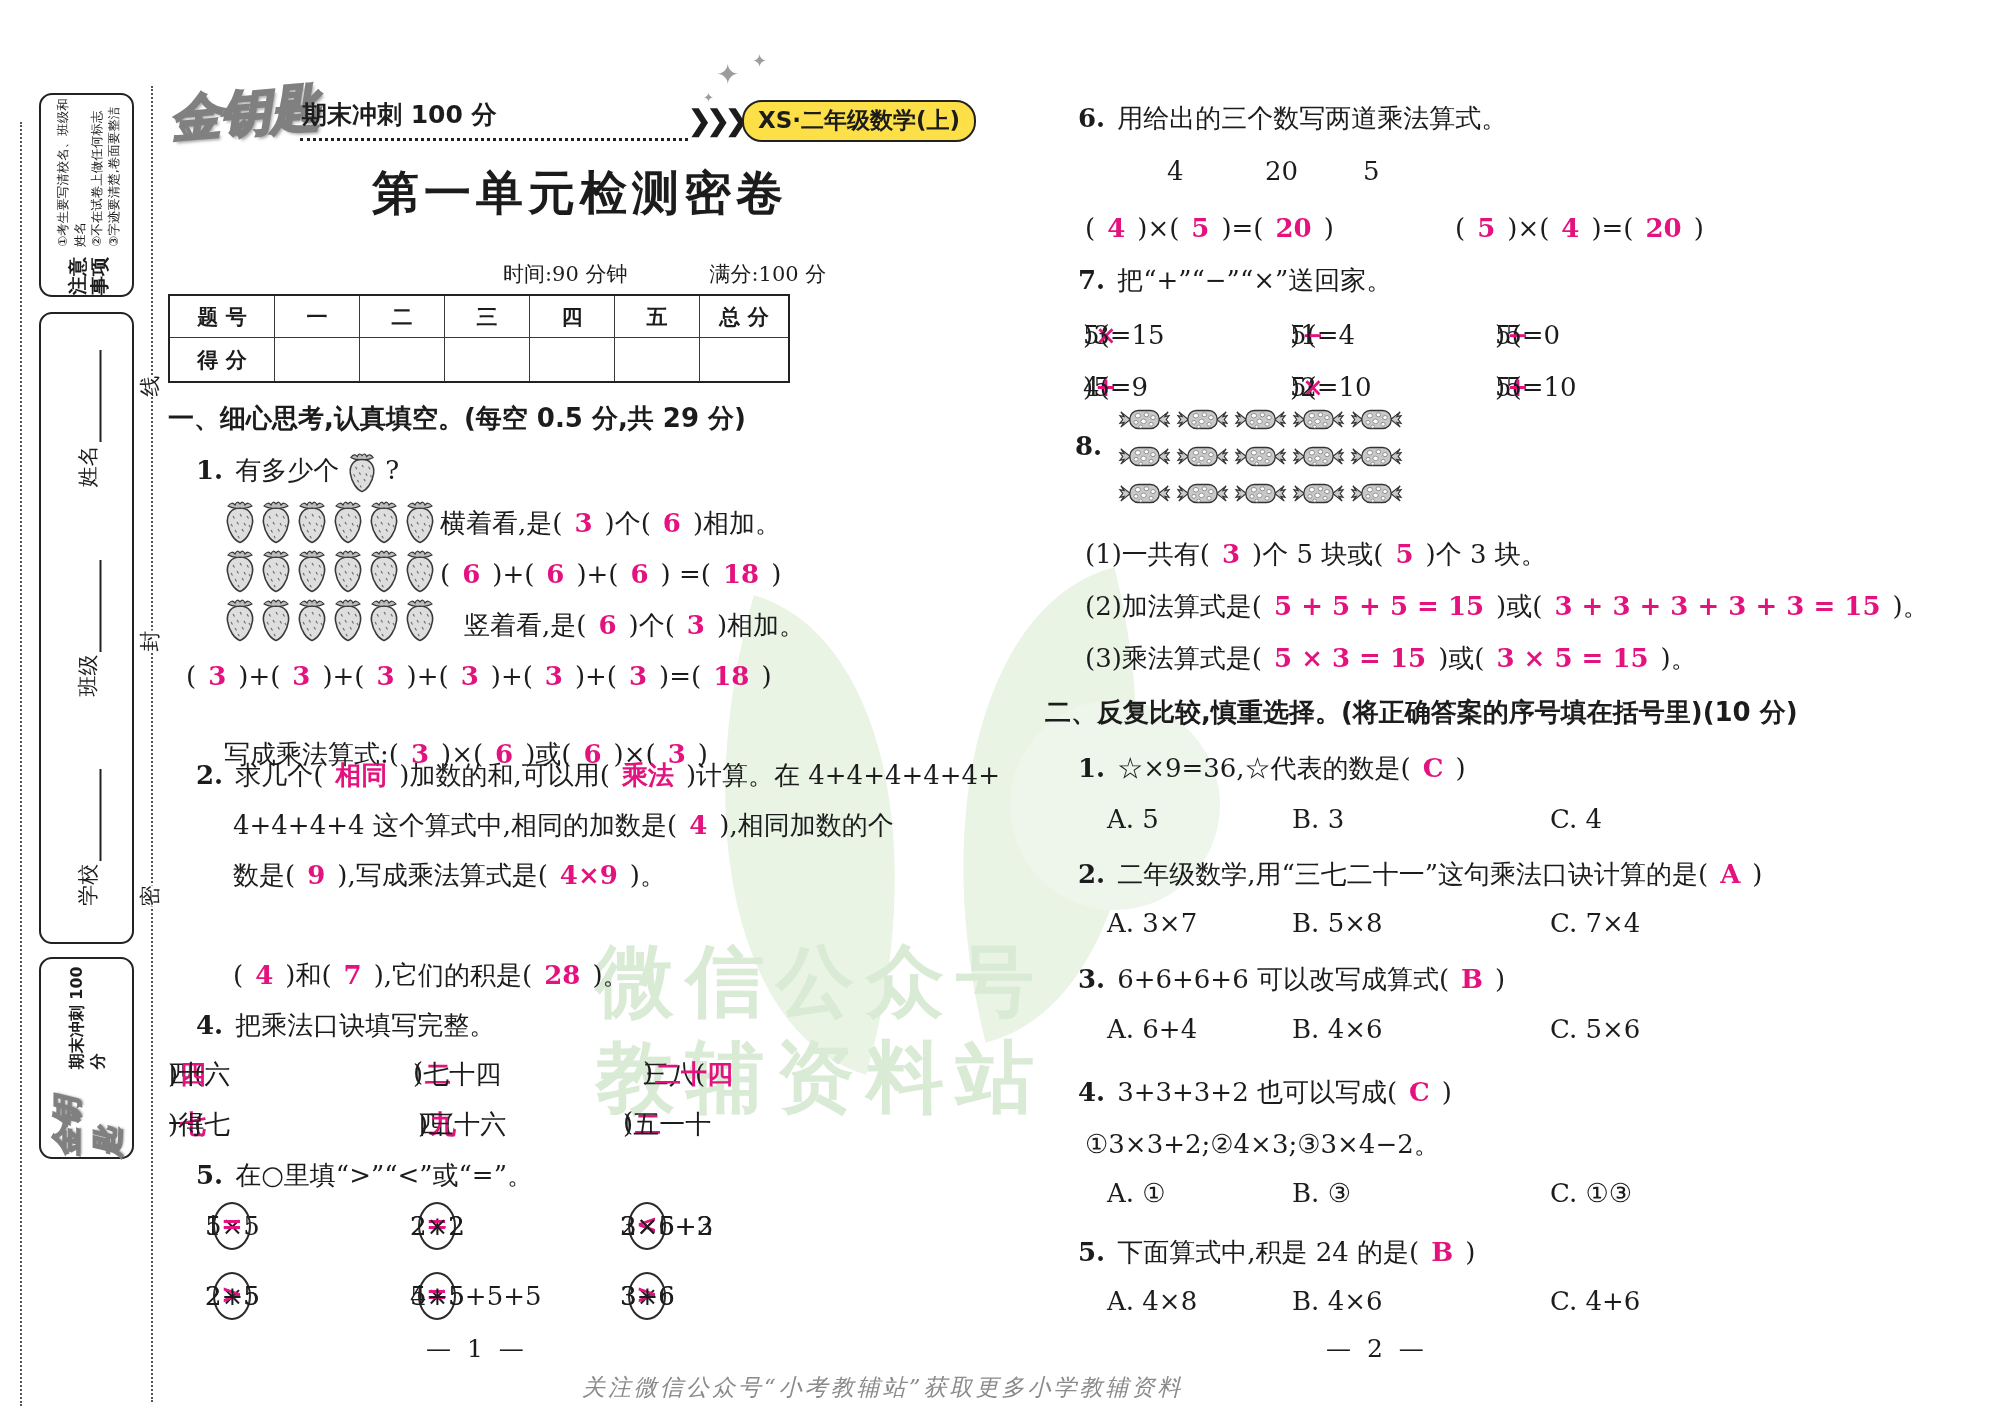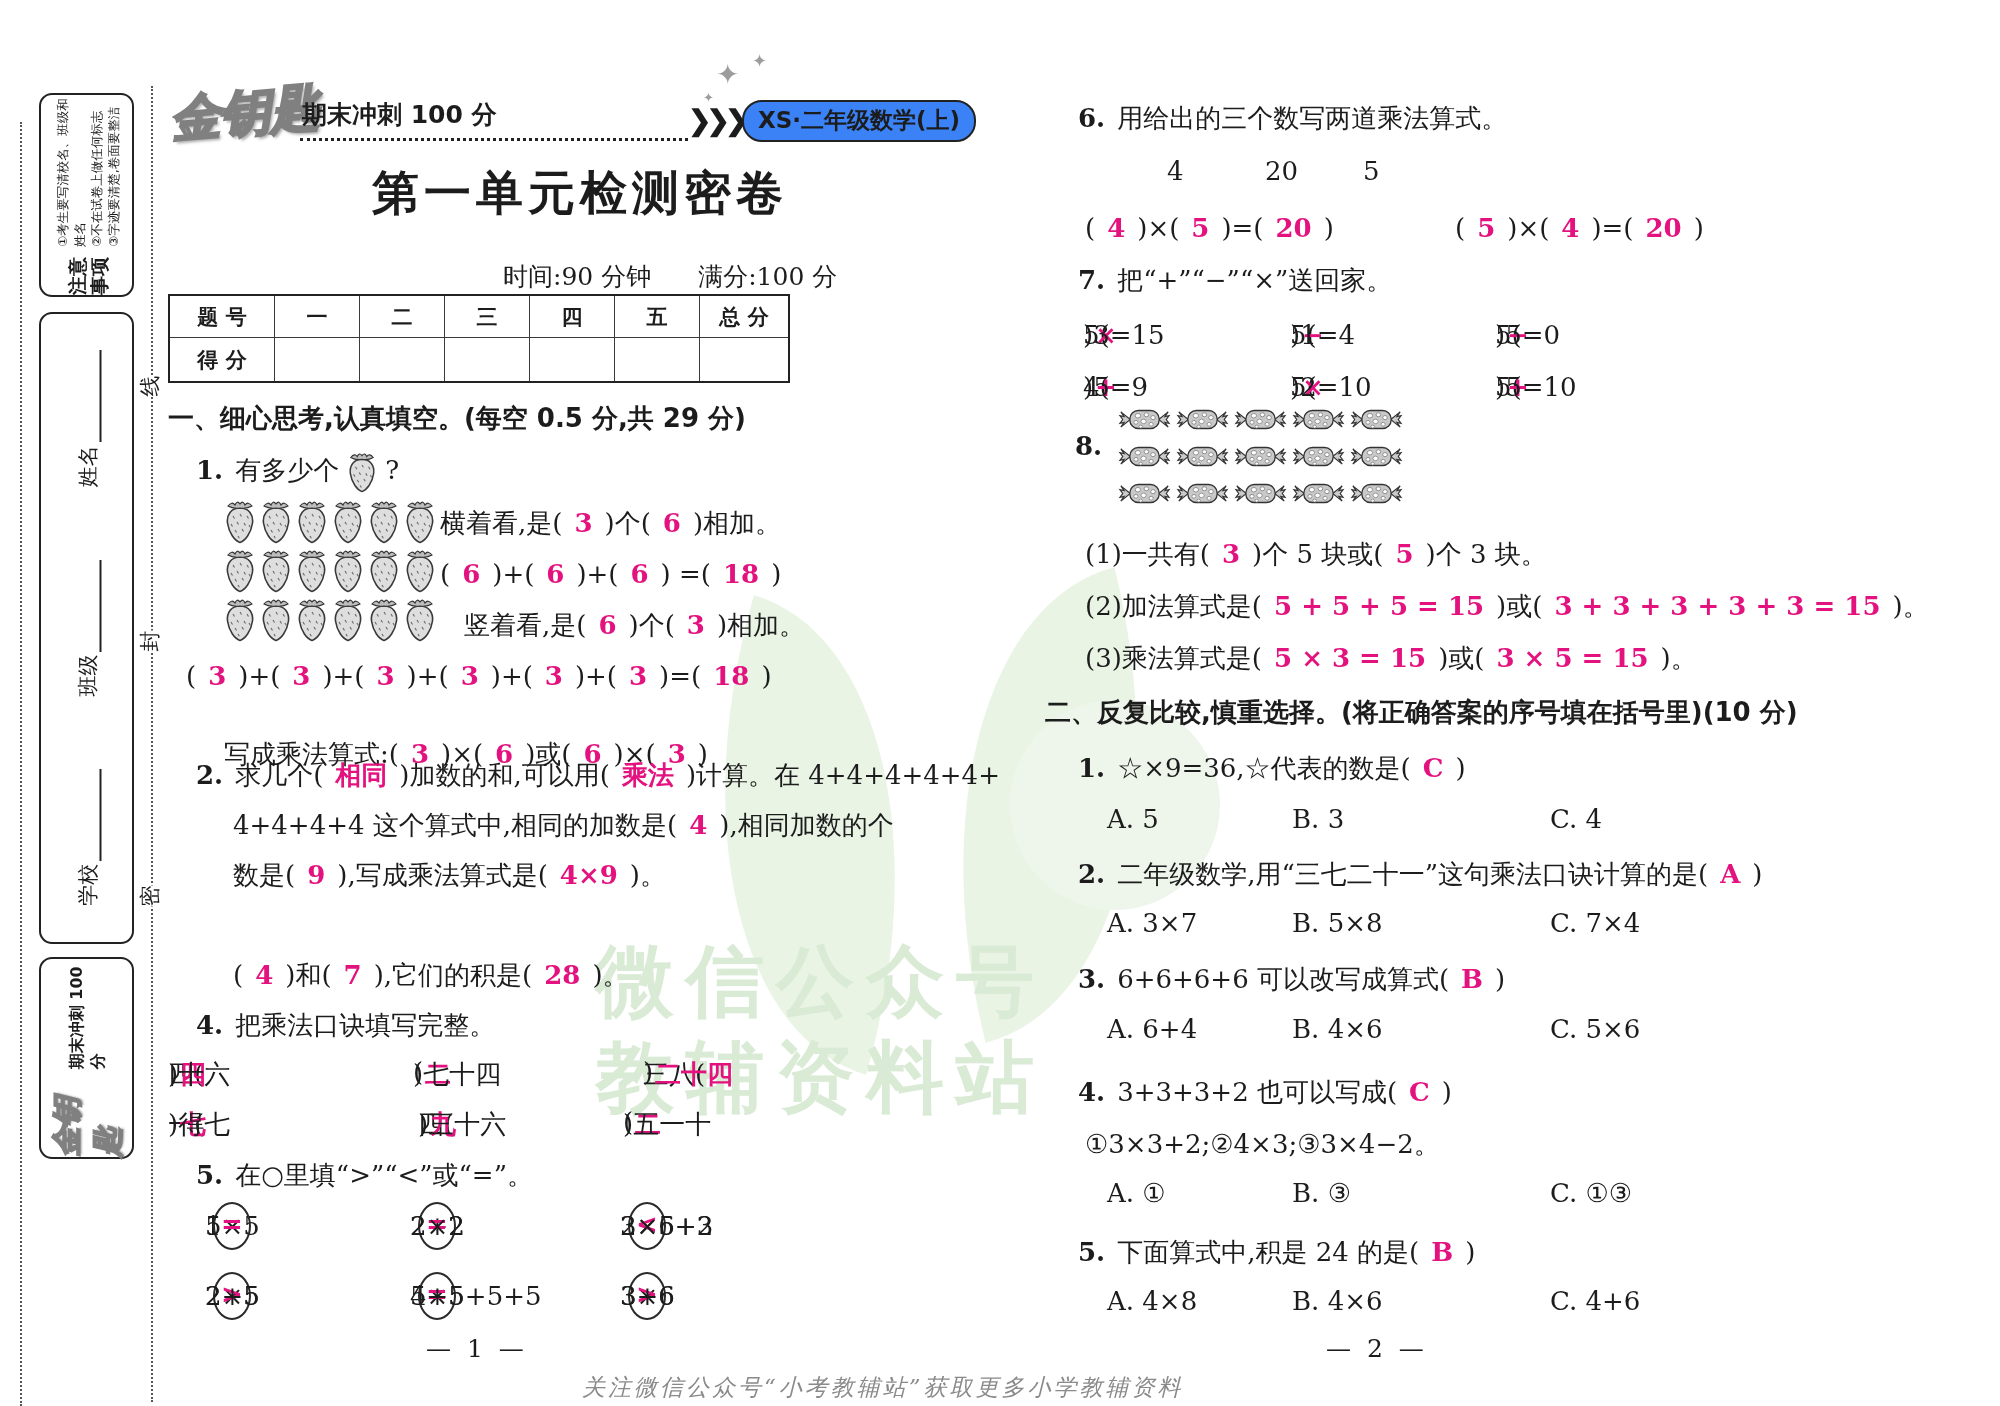--- a/index.html
+++ b/index.html
@@ -13,21 +13,21 @@
           color:#e3127f;font-weight:700;text-align:center;line-height:41px;margin:0 8px;
           vertical-align:middle;font-size:25px;}
   .shead{font-family:"DejaVu Sans", sans-serif;font-weight:700;font-size:26px;}
   
   .brand-logo{font-size:50px;font-weight:700;font-style:italic;color:#f4f4f4;
               -webkit-text-stroke:2.5px #808080;text-shadow:2px 3px 3px #aaa;transform:rotate(-5deg);display:inline-block;}
   .tagline{font-family:"DejaVu Sans", sans-serif;font-weight:700;font-size:25px;}
   .leader{border-bottom:3.5px dotted #222;}
   .arrows{font-weight:700;font-size:28px;letter-spacing:-5px;}
   .badge{border:2.5px solid #222;border-radius:20px;height:38px;line-height:36px;padding:0 14px;
-         font-family:"DejaVu Sans", sans-serif;font-weight:700;font-size:23px;background:#3b82f6;}
+         font-family:"DejaVu Sans", sans-serif;font-weight:700;font-size:23px;background:#fde047;}
   .sparkle{color:#9c9c9c;}
   .title{font-size:47px;font-weight:700;letter-spacing:5px;text-align:center;}
   
   .score-table{border-collapse:collapse;border:2.5px solid #222;background:transparent;}
   .score-table td{border:1.5px solid #3a3a3a;text-align:center;font-size:21px;padding:0;}
   
   .sbox{position:absolute;border:2px solid #222;border-radius:13px;background:#fff;z-index:2;}
   .rot-inner{position:absolute;left:50%;top:50%;transform:translate(-50%,-50%) rotate(-90deg);
              display:flex;align-items:center;}
   .notice-label{width:48px;flex:none;display:flex;flex-wrap:wrap;justify-content:center;
@@ -110,21 +110,21 @@
   <span class="abs tagline" style="left:302px;top:98px;z-index:2;">期末冲刺 100 分</span>
   <div class="abs leader" style="left:300px;top:116px;width:388px;height:22px;z-index:2;"></div>
   <span class="abs arrows" style="left:688px;top:104px;z-index:2;">❯❯❯</span>
   <span class="abs sparkle" style="left:716px;top:58px;font-size:28px;z-index:2;">✦</span>
   <span class="abs sparkle" style="left:752px;top:50px;font-size:18px;z-index:2;">✦</span>
   <span class="abs sparkle" style="left:703px;top:90px;font-size:13px;z-index:2;">✦</span>
   <span class="abs badge" style="left:742px;top:100px;z-index:2;">XS·二年级数学(上)</span>
 
   <div class="abs title" style="left:350px;top:162px;width:460px;z-index:2;">第一单元检测密卷</div>
 
-  <div class="abs" style="left:503px;top:260px;display:flex;gap:47px;font-size:25px;z-index:2;">
+  <div class="abs" style="left:503px;top:260px;display:flex;gap:82px;font-size:21px;z-index:2;">
     <span>时间:90 分钟</span>
     <span>满分:100 分</span>
   </div>
 
   <table class="score-table abs" style="left:168px;top:294px;z-index:2;font-weight:bold;">
     <tbody>
         <tr>
       <td style="width:104px;height:41px;">题 号</td>
       <td style="width:84px;">一</td>
       <td style="width:84px;">二</td>

